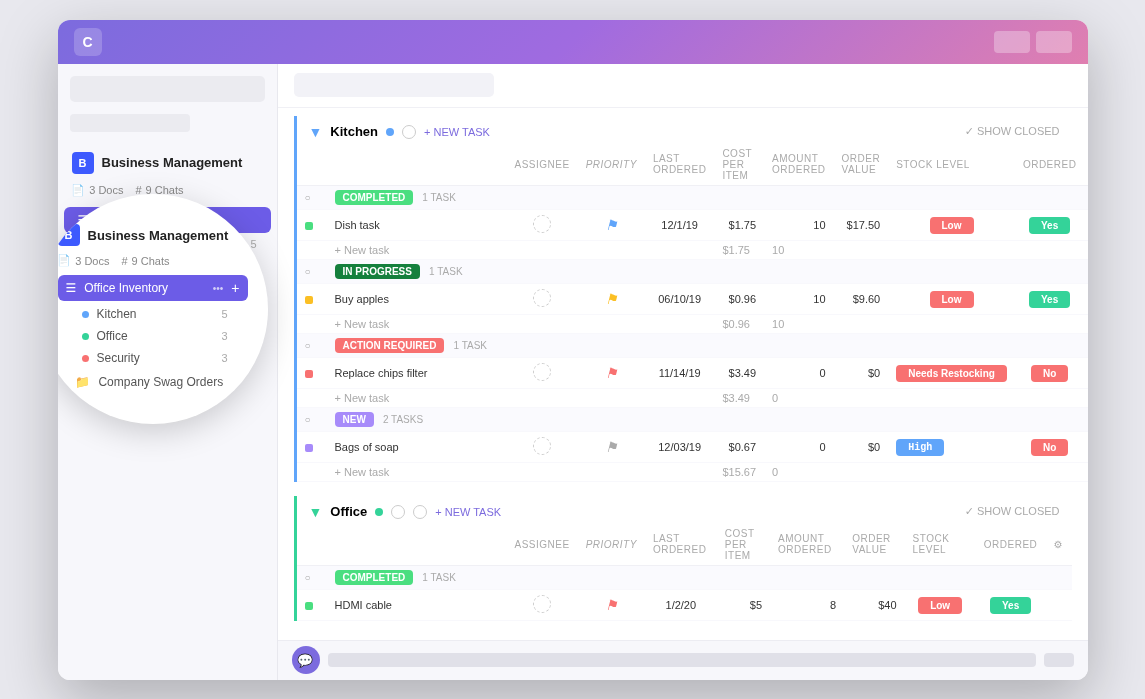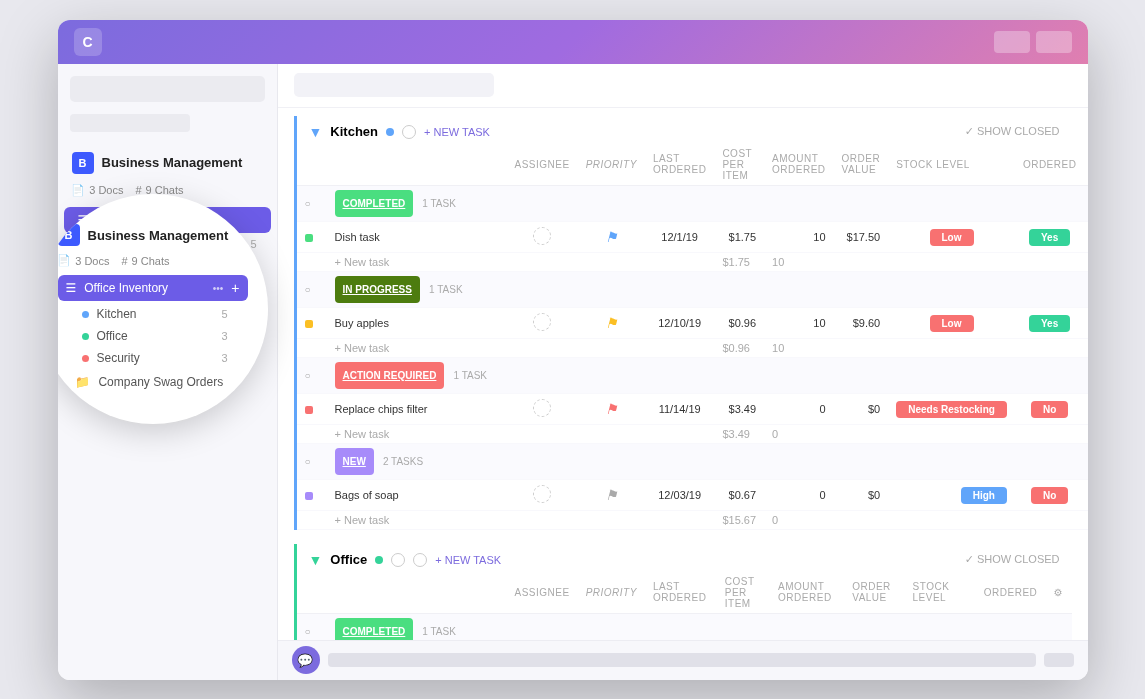--- a/index.html
+++ b/index.html
@@ -230,29 +230,28 @@
       border-bottom: 1px solid #f0f0f5;
     }
     .task-table td {
       padding: 5px 8px;
       border-bottom: 1px solid #f8f8fc;
       color: #333;
       vertical-align: middle;
     }
     .status-badge {
       display: inline-block;
-      padding: 8px 8px;
+      padding: 2px 8px;
       border-radius: 4px;
       font-size: 10px;
       font-weight: 600;
       white-space: nowrap;
-      text-decoration: underline;
     }
     .badge-completed { background: #4ade80; color: white; }
-    .badge-in-progress { background: #4d7c0f; color: white; }
+    .badge-in-progress { background: #15803d; color: white; }
     .badge-action-required { background: #f87171; color: white; }
     .badge-new { background: #a78bfa; color: white; }
     .pill-low { background: #f87171; color: white; padding: 3px 12px; border-radius: 4px; font-size: 10px; font-weight: 600; }
     .pill-high { background: #60a5fa; color: white; padding: 3px 12px; border-radius: 4px; font-size: 10px; font-weight: 600; }
     .pill-needs { background: #f87171; color: white; padding: 3px 12px; border-radius: 4px; font-size: 10px; font-weight: 600; white-space: nowrap; }
     .pill-yes { background: #34d399; color: white; padding: 3px 12px; border-radius: 4px; font-size: 10px; font-weight: 600; }
     .pill-no { background: #f87171; color: white; padding: 3px 12px; border-radius: 4px; font-size: 10px; font-weight: 600; }
     .task-dot {
       width: 8px;
       height: 8px;
@@ -508,21 +507,21 @@
                     <span class="status-badge badge-in-progress">IN PROGRESS</span>
                     <span style="font-size:10px;color:#aaa;margin-left:6px;">1 TASK</span>
                   </td>
                   <td></td>
                 </tr>
                 <tr>
                   <td><span class="task-dot" style="background:#fbbf24;"></span></td>
                   <td>Buy apples</td>
                   <td class="col-assignee"><span class="assignee-circle"></span></td>
                   <td class="col-priority"><span style="color:#fbbf24;font-size:14px;">⚑</span></td>
-                  <td class="col-last-ordered">12/10/19</td>
+                  <td class="col-last-ordered">06/10/19</td>
                   <td class="col-cost">$0.96</td>
                   <td class="col-amount">10</td>
                   <td class="col-order-val">$9.60</td>
                   <td class="col-stock" style="text-align:center;"><span class="pill-low">Low</span></td>
                   <td class="col-ordered" style="text-align:center;"><span class="pill-yes">Yes</span></td>
                   <td></td>
                 </tr>
                 <tr class="new-task-row">
                   <td></td>
                   <td colspan="2">+ New task</td>
@@ -580,21 +579,21 @@
                 </tr>
                 <tr>
                   <td><span class="task-dot" style="background:#a78bfa;"></span></td>
                   <td>Bags of soap</td>
                   <td class="col-assignee"><span class="assignee-circle"></span></td>
                   <td class="col-priority"><span style="color:#aaa;font-size:14px;">⚑</span></td>
                   <td class="col-last-ordered">12/03/19</td>
                   <td class="col-cost">$0.67</td>
                   <td class="col-amount">0</td>
                   <td class="col-order-val">$0</td>
-                  <td class="col-stock" style="text-align:right;"><span class="pill-high">High</span></td>
+                  <td class="col-stock" style="text-align:left;font-family:Liberation Mono, monospace;"><span class="pill-high">High</span></td>
                   <td class="col-ordered" style="text-align:center;"><span class="pill-no">No</span></td>
                   <td></td>
                 </tr>
                 <tr class="new-task-row">
                   <td></td>
                   <td colspan="2">+ New task</td>
                   <td></td>
                     <td></td>
                   <td>$15.67</td>
                   <td>0</td>

